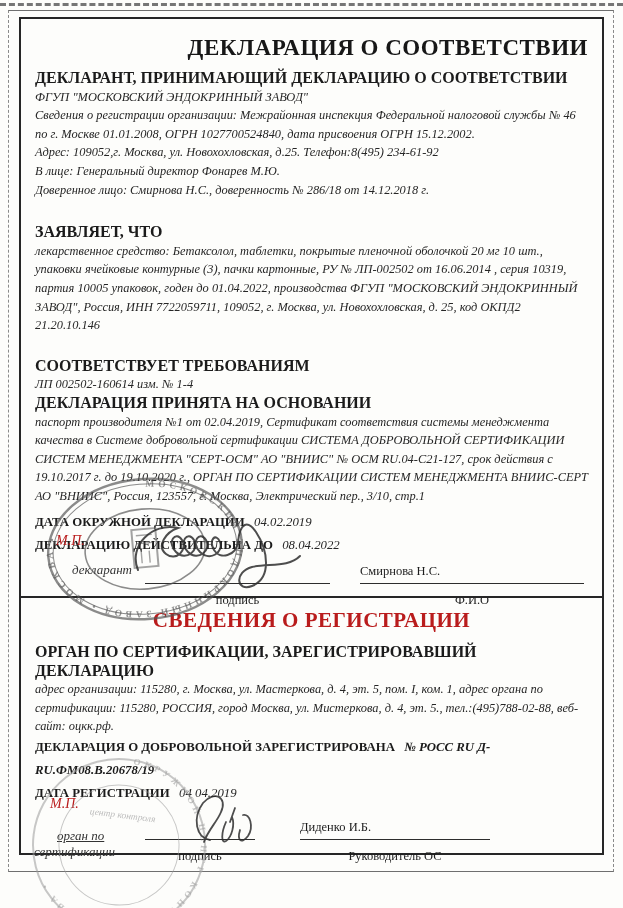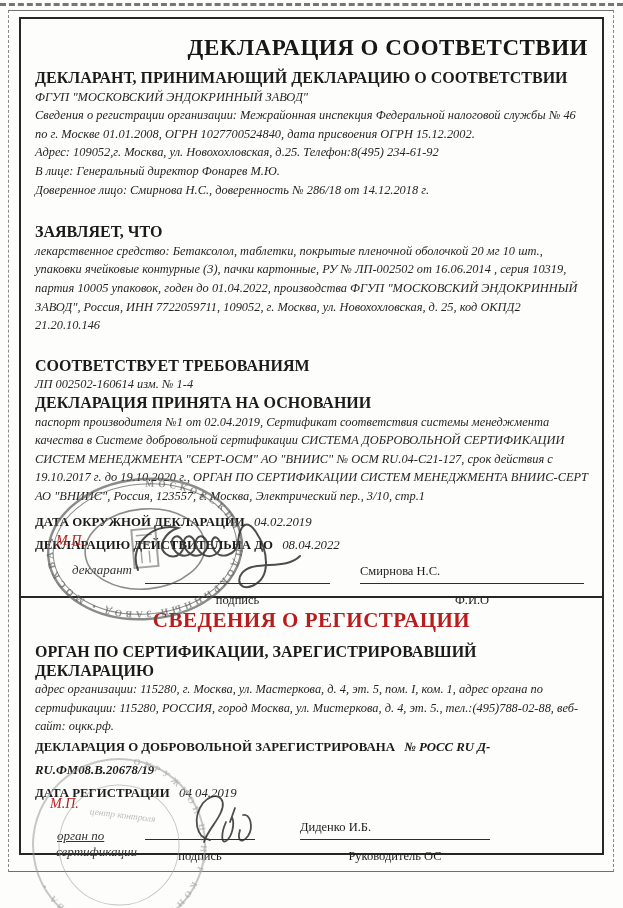--- a/index.html
+++ b/index.html
@@ -116,21 +116,21 @@
           <div class="siglabel">Руководитель ОС</div>
         </div>
       </div>
     </div>
   </div>
 
   <div class="mp" style="left:56px;top:533px;">М.П.</div>
   <div class="rolelbl" style="left:72px;top:562px;">декларант</div>
   <div class="mp" style="left:50px;top:796px;">М.П.</div>
   <div class="rolelbl" style="left:57px;top:828px;text-decoration:underline;">орган по</div>
-  <div class="rolelbl" style="left:56px;top:844px;font-style:italic;">сертификации</div>
+  <div class="rolelbl" style="left:34px;top:844px;font-style:italic;">сертификации</div>
 
   <svg class="stamp" style="left:38px;top:472px;transform:rotate(-5deg);" width="214" height="154" viewBox="0 0 214 154">
     <defs>
       <path id="rim1" d="M107,15 a92,62 0 1,1 -0.2,0"></path>
     </defs>
     <g stroke="#555" fill="none" opacity="0.68">
       <ellipse cx="107" cy="77" rx="97" ry="70" stroke-width="2.4"></ellipse>
       <ellipse cx="107" cy="77" rx="92" ry="65" stroke-width="1"></ellipse>
       <ellipse cx="107" cy="77" rx="60" ry="40" stroke-width="1.6"></ellipse>
     </g>

